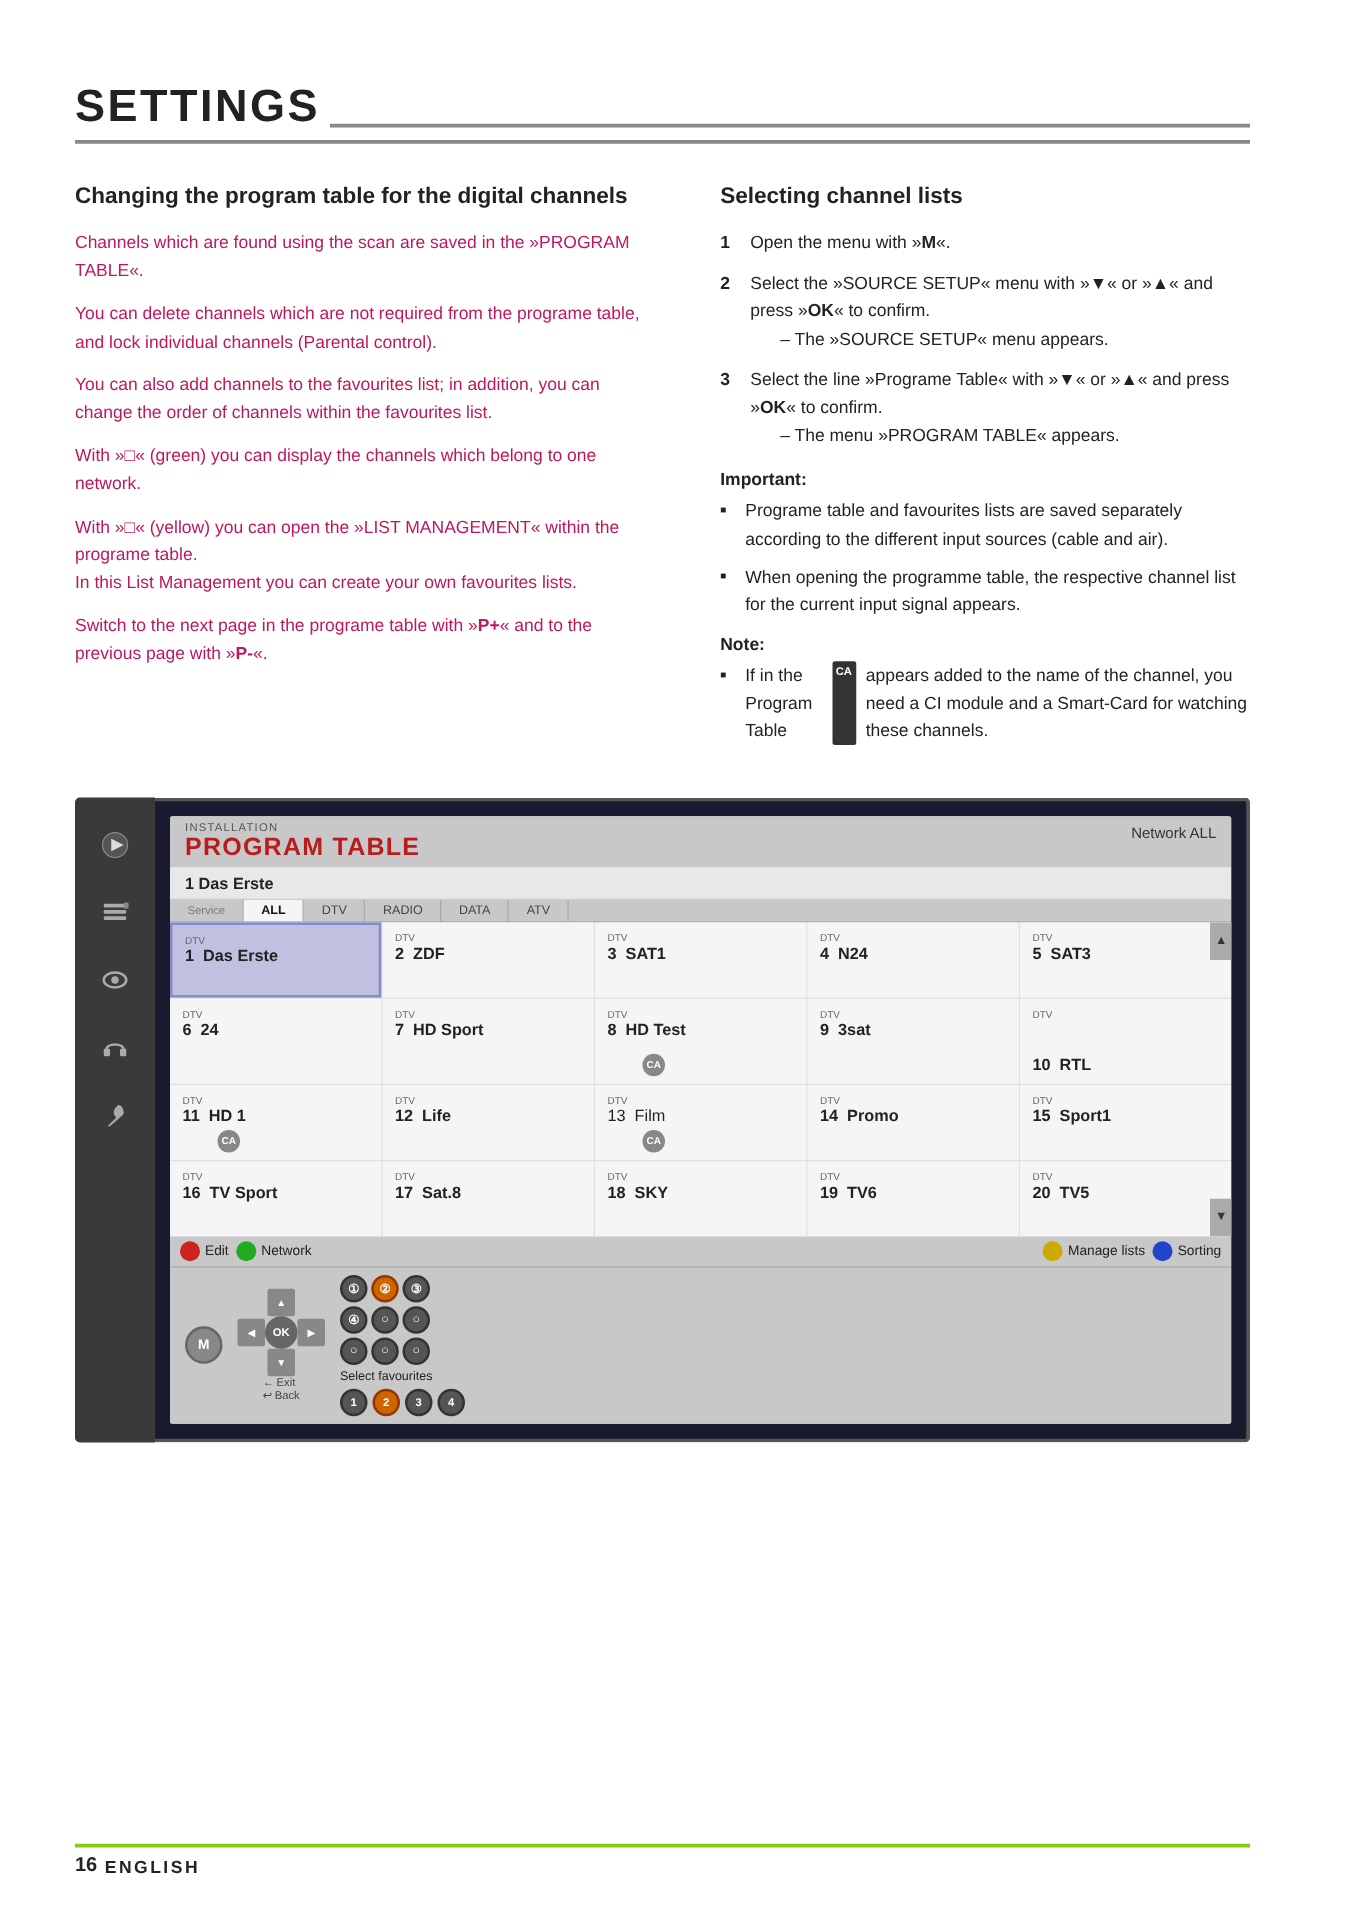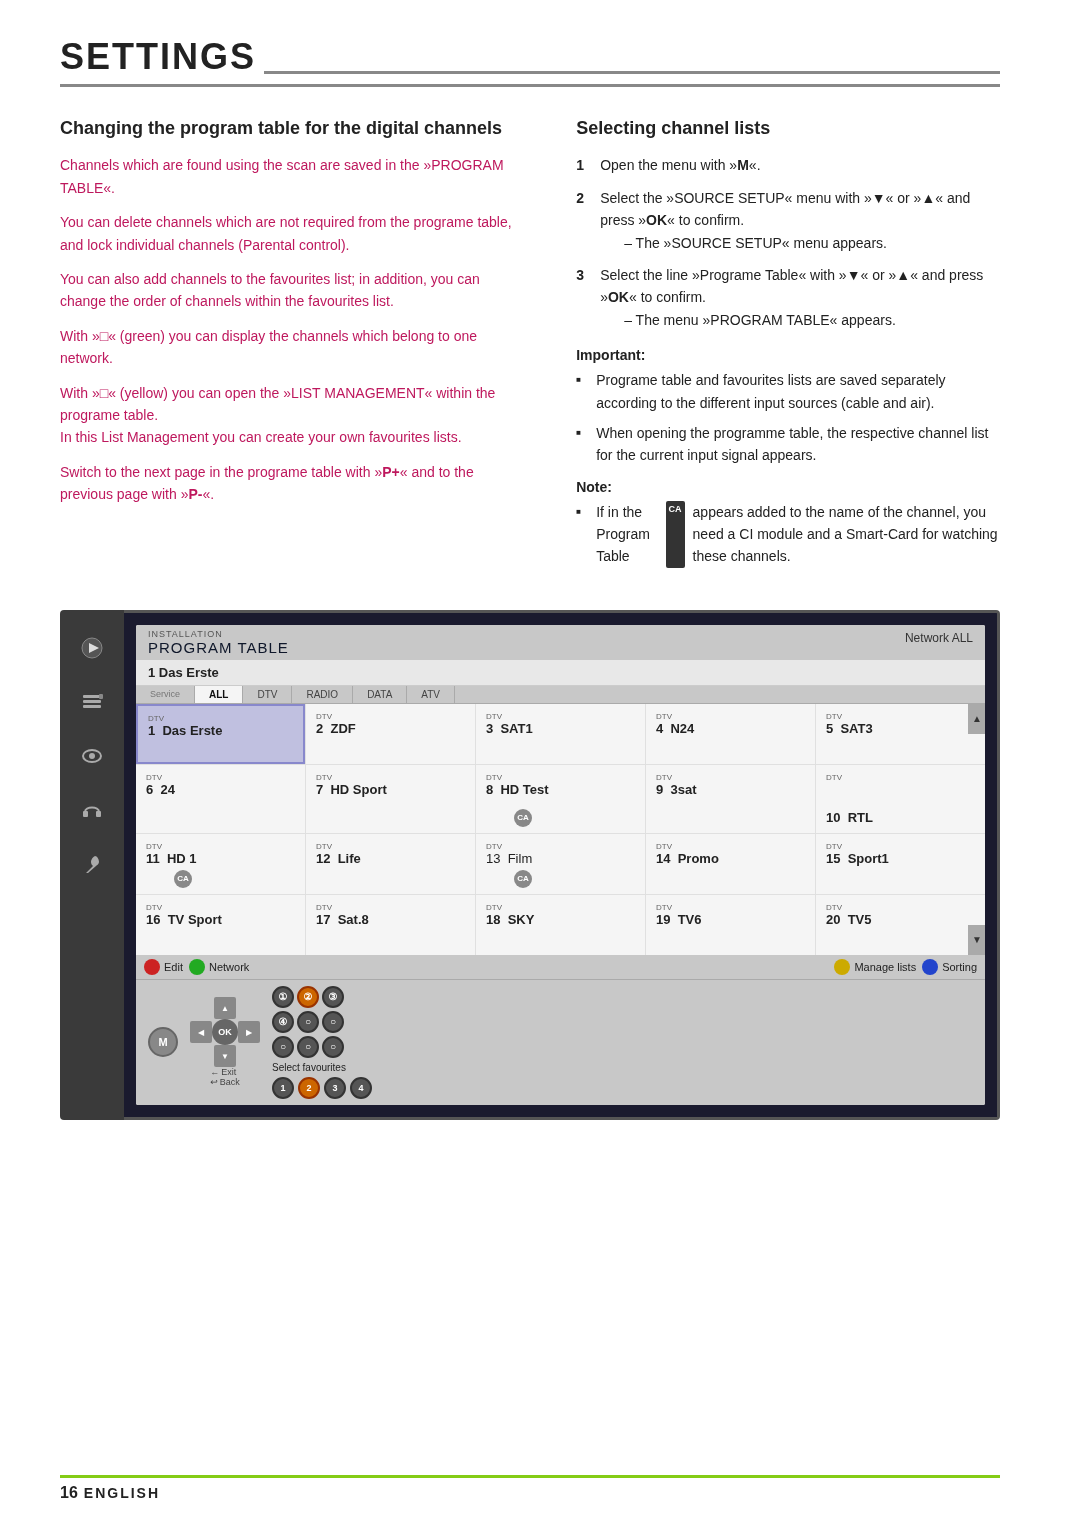--- a/index.html
+++ b/index.html
@@ -10,21 +10,21 @@
       color: #222;
       width: 1080px;
       min-height: 1532px;
       position: relative;
     }
 
     .page {
       width: 1060px;
       min-height: 1532px;
       background: #fff;
-      padding: 36px 60px 60px 60px;
+      padding: 64px 60px 60px 60px;
       position: relative;
     }
 
     
     .settings-title {
       font-size: 36px;
       font-weight: 900;
       letter-spacing: 2px;
       text-transform: uppercase;
       border-bottom: 3px solid #888;
@@ -191,24 +191,24 @@
       display: flex;
       flex-direction: column;
     }
     .installation-label {
       font-size: 9px;
       color: #555;
       text-transform: uppercase;
       letter-spacing: 1px;
     }
     .program-table-label {
-      font-size: 15px;
-      font-weight: 400;
+      font-size: 20px;
+      font-weight: 700;
       letter-spacing: 1px;
-      color: #0f172a;
+      color: #b91c1c;
     }
     .network-all-label {
       font-size: 12px;
       color: #333;
       margin-top: 2px;
     }
 
     
     .selected-channel-bar {
       background: #e8e8e8;

